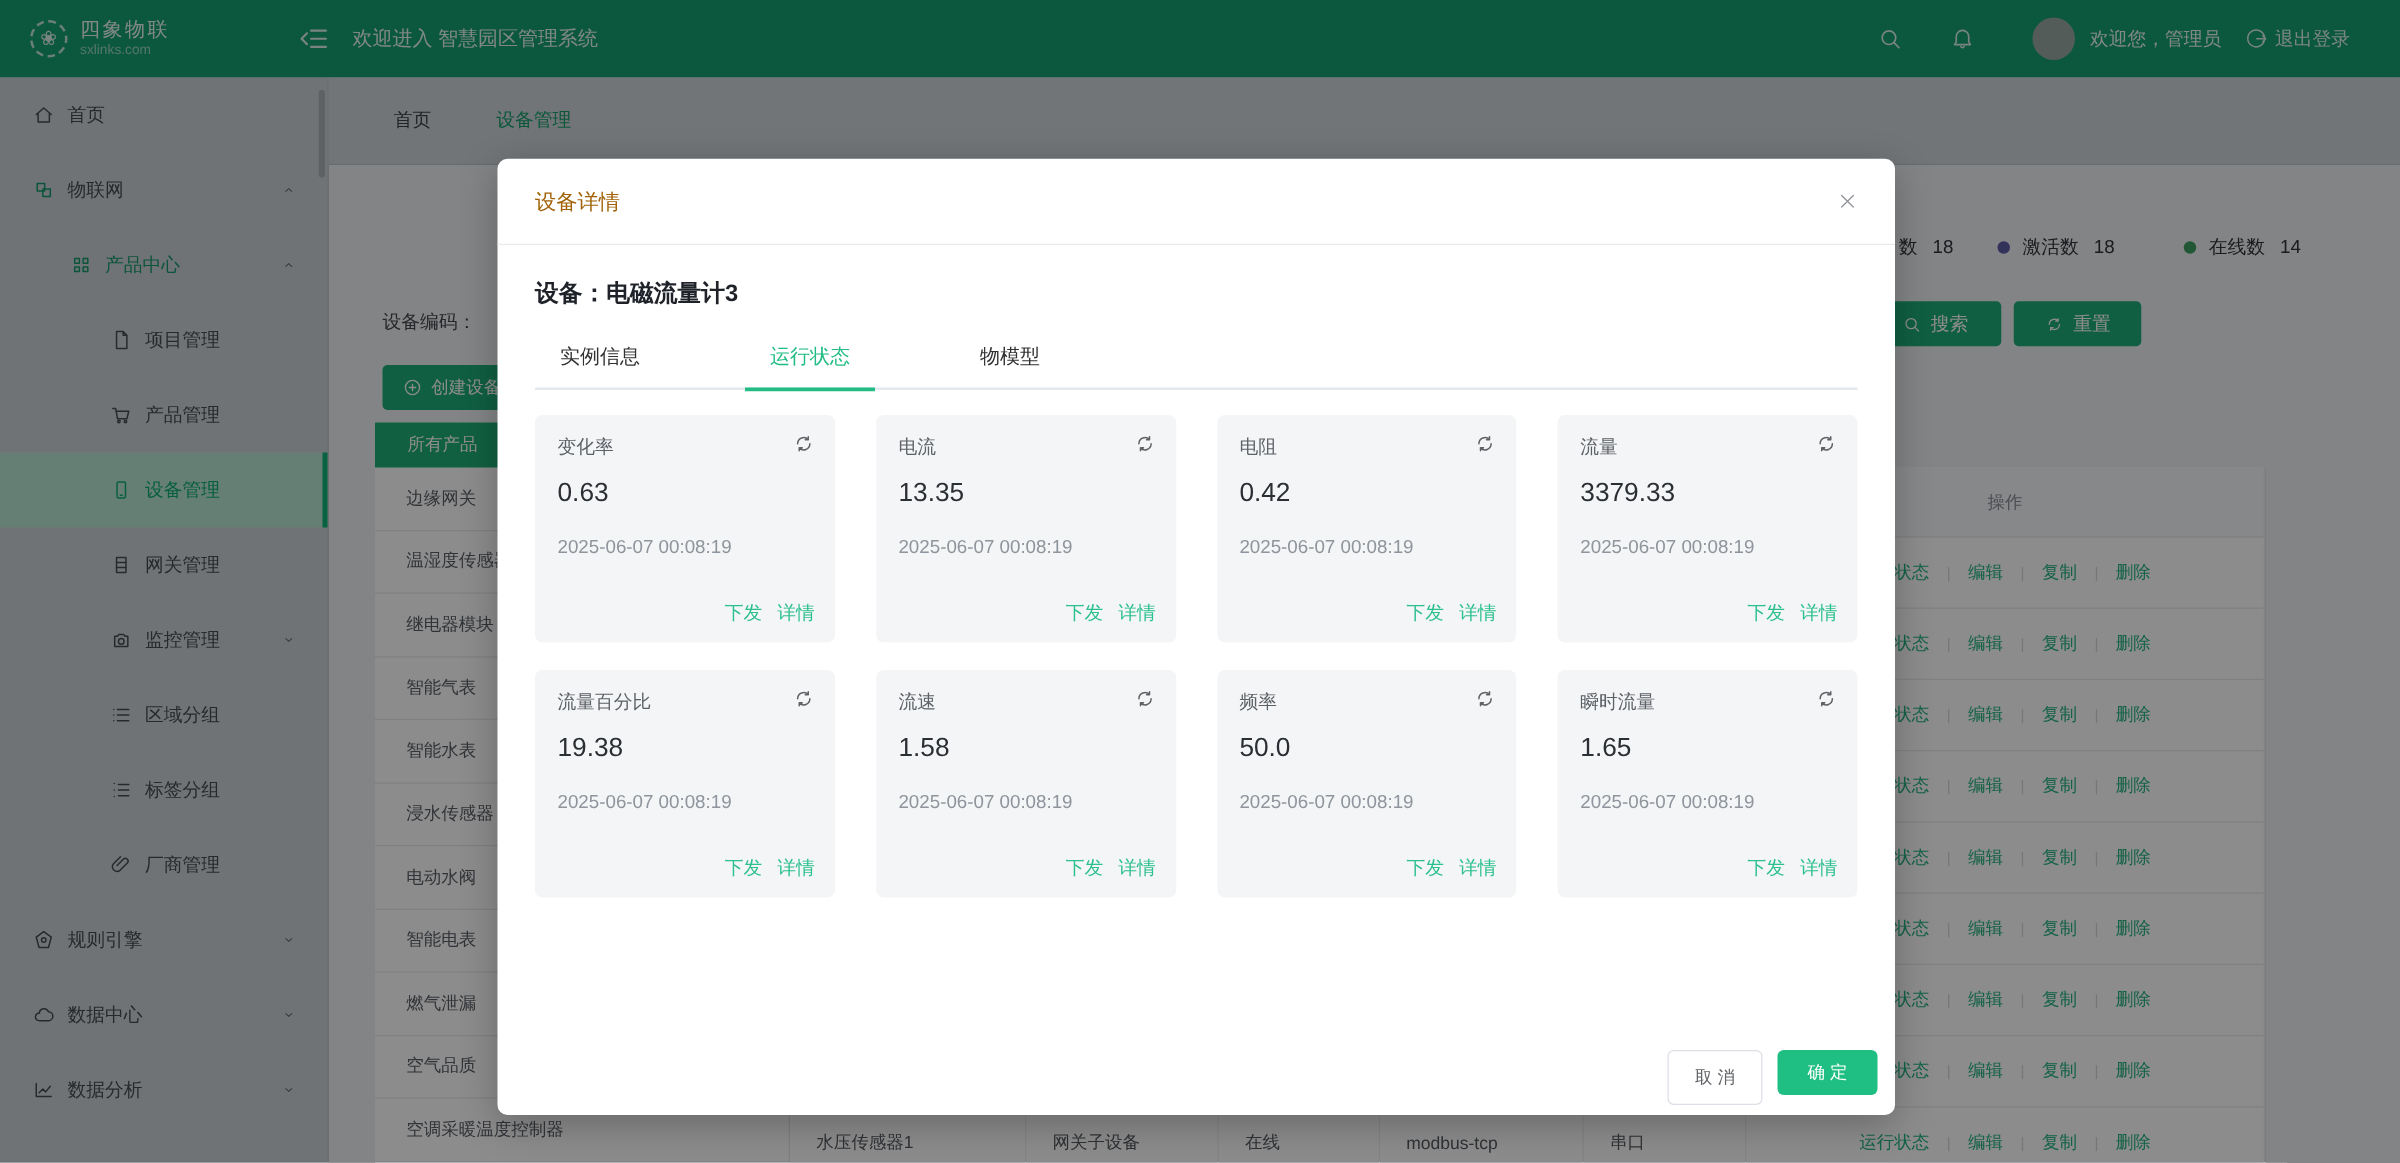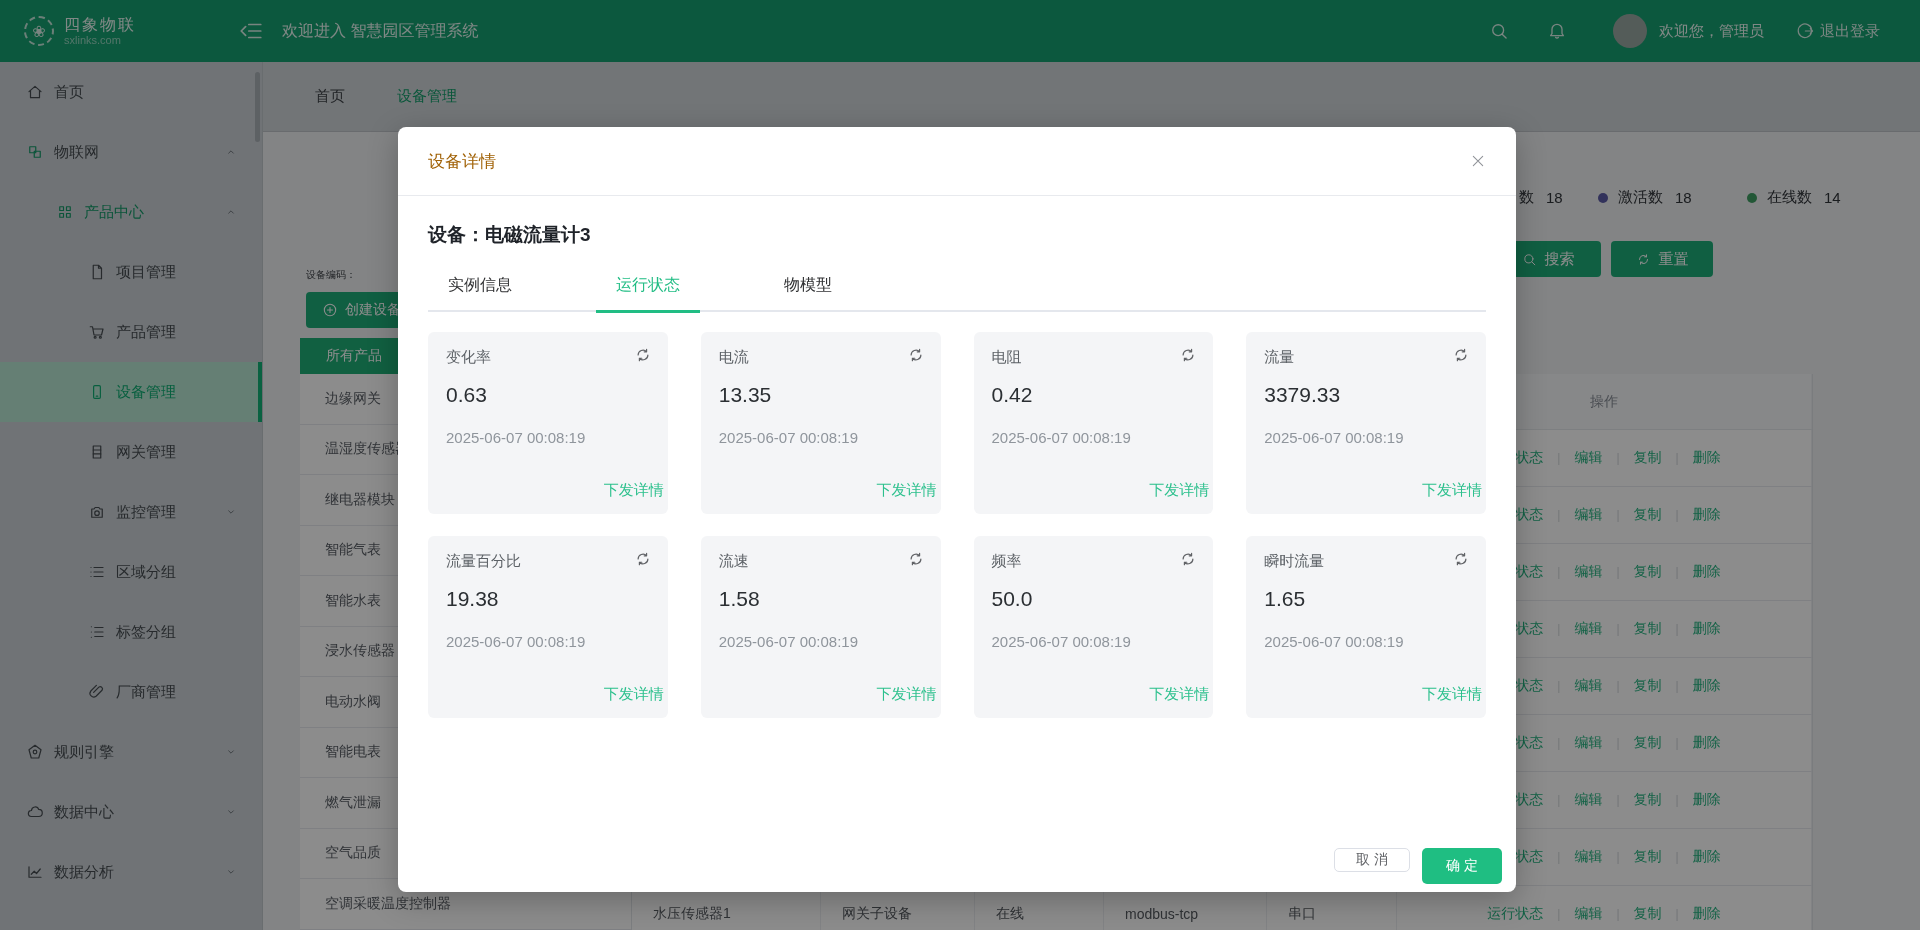--- a/index.html
+++ b/index.html
@@ -13,21 +13,21 @@
   .brand-texts { margin-left:10px; line-height:1.1; }
   .brand-name { color:rgba(255,255,255,.92); font-size:16px; letter-spacing:2px; }
   .brand-sub { color:rgba(255,255,255,.55); font-size:11px; }
   .collapse-btn { margin-left:102px; color:rgba(255,255,255,.85); width:26px; height:26px; cursor:pointer; }
   .welcome { margin-left:18px; color:rgba(255,255,255,.9); font-size:16px; }
   .topbar-right { position:absolute; right:40px; top:0; height:62px; display:flex; align-items:center; }
   .tb-icon { width:20px; height:20px; color:rgba(255,255,255,.85); cursor:pointer; }
   .tb-icon.search { margin-right:38px; }
   .tb-icon.bell { margin-right:46px; }
   .avatar { width:34px; height:34px; border-radius:50%; background:#9aa8a2; margin-right:12px; cursor:pointer; }
-  .greeting { color:rgba(255,255,255,.92); font-size:15px; margin-right:32px; }
+  .greeting { color:rgba(255,255,255,.92); font-size:15px; margin-right:19px; }
   .logout { display:flex; align-items:center; color:rgba(255,255,255,.88); font-size:15px; cursor:pointer; }
   .logout .tb-icon { width:18px; height:18px; margin-right:6px; }
 
   
   .sidebar { position:absolute; left:0; top:62px; width:263px; height:868px; background:#ccd2d7; border-right:1px solid #c0c6cb; z-index:1; }
   .menu-item { position:relative; height:60px; display:flex; align-items:center; color:#474d52; font-size:15px; cursor:pointer; }
   .menu-item .mi-icon { width:18px; height:18px; margin-right:10px; flex:none; }
   .menu-item.lvl1 { padding-left:26px; }
   .menu-item.lvl2 { padding-left:56px; }
   .menu-item.lvl3 { padding-left:88px; }
@@ -39,21 +39,21 @@
   .menu-item.active::after { content:""; position:absolute; right:0; top:0; width:4px; height:100%; background:#12b377; }
   .side-scroll { position:absolute; right:2px; top:10px; width:5px; height:70px; border-radius:3px; background:#aab1b7; }
 
   
   .tabbar { position:absolute; left:263px; top:62px; width:1657px; height:70px; background:#d0d5d9; border-bottom:1px solid #bfc4c8; display:flex; align-items:center; z-index:1; }
   .page-tab { font-size:15px; color:#3f4449; margin-left:52px; cursor:pointer; }
   .page-tab.active { color:#149e6b; }
 
   
   .pagezone { position:absolute; left:0; top:0; width:1920px; height:930px; z-index:1; }
-  .device-code-label { position:absolute; left:306px; top:248px; font-size:10px; color:#43474c;margin-top:20px; }
+  .device-code-label { position:absolute; left:306px; top:248px; font-size:15px; color:#43474c; }
   .create-btn { position:absolute; left:306px; top:292px; height:36px; padding:0 16px; background:#1eae79; color:#fff; font-size:14px; border:none; border-radius:4px; display:flex; align-items:center; gap:7px; cursor:pointer; }
   .create-btn svg { width:16px; height:16px; }
   .stats { position:absolute; top:188px; display:flex; align-items:center; font-size:15px; color:#31353a; }
   .stat-dot { width:10px; height:10px; border-radius:50%; margin-right:10px; }
   .stat-val { margin-left:12px; }
   .pgbtn { position:absolute; top:241px; height:36px; border:none; border-radius:4px; background:#1eae79; color:#fff; font-size:15px; display:flex; align-items:center; justify-content:center; gap:8px; cursor:pointer; }
   .pgbtn svg { width:15px; height:15px; }
   .btn-search { left:1495px; width:106px; }
   .btn-reset { left:1611px; width:102px; }
 
@@ -81,24 +81,24 @@
   .m-meta { margin-top:20px; display:flex; gap:26px; font-size:15px; color:#5c6166; }
   .m-tabs { margin-top:26px; display:flex; gap:64px; border-bottom:2px solid #e4e7ed; }
   .m-tab { font-size:16px; color:#303133; padding:0 20px 14px 20px; cursor:pointer; position:relative; top:1px; }
   .m-tab.active { color:#21bd84; border-bottom:3px solid #21bd84; margin-bottom:-2px; }
   .cards { margin-top:20px; display:grid; grid-template-columns:repeat(4,1fr); column-gap:33px; row-gap:22px; }
   .card { position:relative; background:#f4f5f7; border-radius:6px; height:182px; padding:16px 18px; }
   .card-label { font-size:15px; color:#5c6166; }
   .card-refresh { position:absolute; right:16px; top:14px; width:18px; height:18px; color:#606266; cursor:pointer; }
   .card-value { margin-top:16px; font-size:21px; font-weight:normal; color:#2b2f33; }
   .card-time { margin-top:22px; font-size:15px; color:#8f959c; }
-  .card-links { position:absolute; right:4px; bottom:14px; display:flex; }
+  .card-links { position:absolute; right:16px; bottom:14px; display:flex; gap:12px; }
   .card-link { color:#2cc08d; font-size:15px; cursor:pointer; }
   .m-foot { position:absolute; right:14px; bottom:8px; display:flex; gap:12px; }
-  .btn-cancel { width:76px; height:24px; background:#fff; border:1px solid #dcdfe6; border-radius:5px; color:#606266; font-size:14px; cursor:pointer; }
+  .btn-cancel { width:76px; height:44px; background:#fff; border:1px solid #dcdfe6; border-radius:5px; color:#606266; font-size:14px; cursor:pointer; }
   .btn-confirm { width:80px; height:36px; background:#1fbe82; border:none; border-radius:5px; color:#fff; font-size:14px; cursor:pointer; }
 </style>
 </head>
 <body>
 
 <div class="app">
 
   <div class="pagezone">
 
     <div class="topbar">

